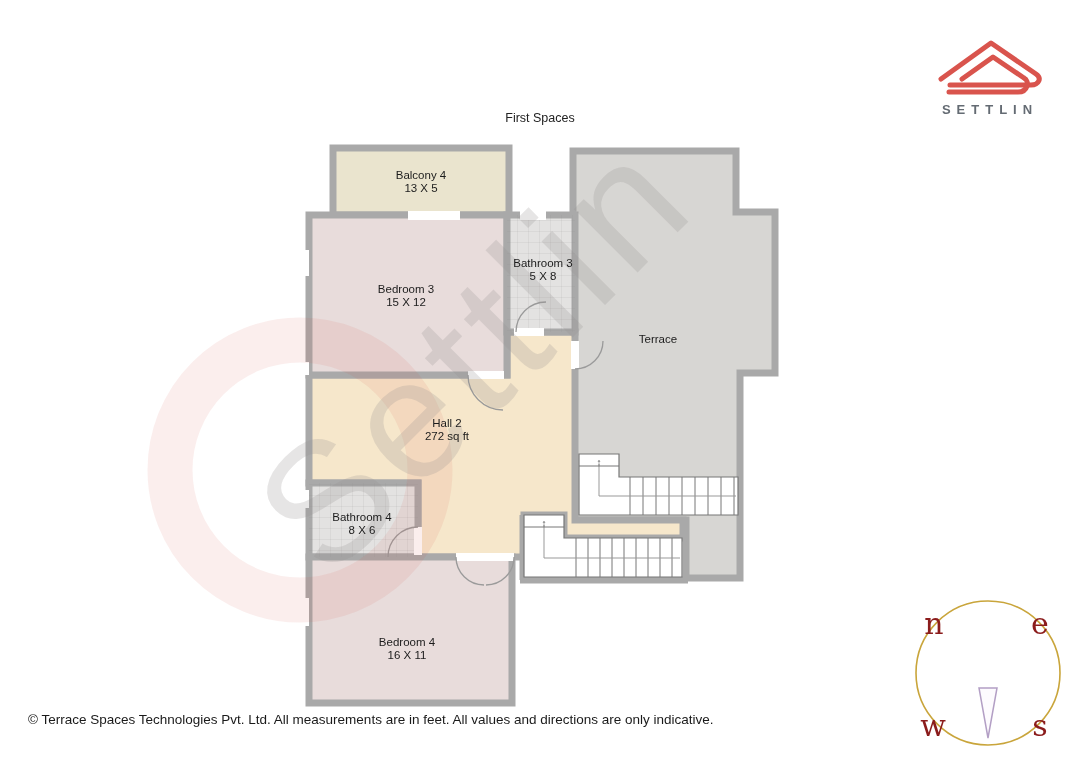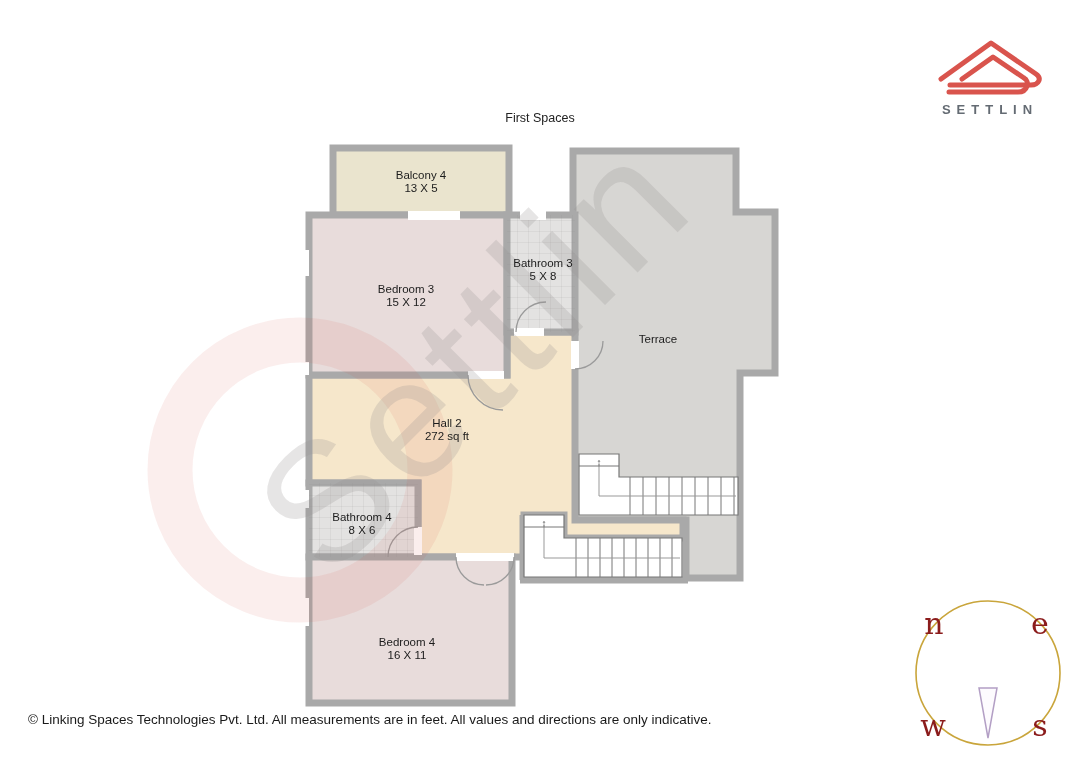--- a/index.html
+++ b/index.html
@@ -126,15 +126,15 @@
     <g>
       <circle cx="988" cy="673" r="72" fill="none" stroke="#c9a53b" stroke-width="1.6"></circle>
       <polygon points="979,688 997,688 988,738" fill="#fdfbfe" stroke="#b39fc5" stroke-width="1.5"></polygon>
       <text class="compass-letter" x="934" y="634" text-anchor="middle">n</text>
       <text class="compass-letter" x="1040" y="634" text-anchor="middle">e</text>
       <text class="compass-letter" x="933" y="736" text-anchor="middle">w</text>
       <text class="compass-letter" x="1040" y="736" text-anchor="middle">s</text>
     </g>
   </svg>
 
-  <div id="footer">© Linking Spaces Technologies Pvt. Ltd. All measurements are in feet. All values and directions are only indicative.</div>
+  <div id="footer">© Terrace Spaces Technologies Pvt. Ltd. All measurements are in feet. All values and directions are only indicative.</div>
 
 </div>
 
 </body></html>

